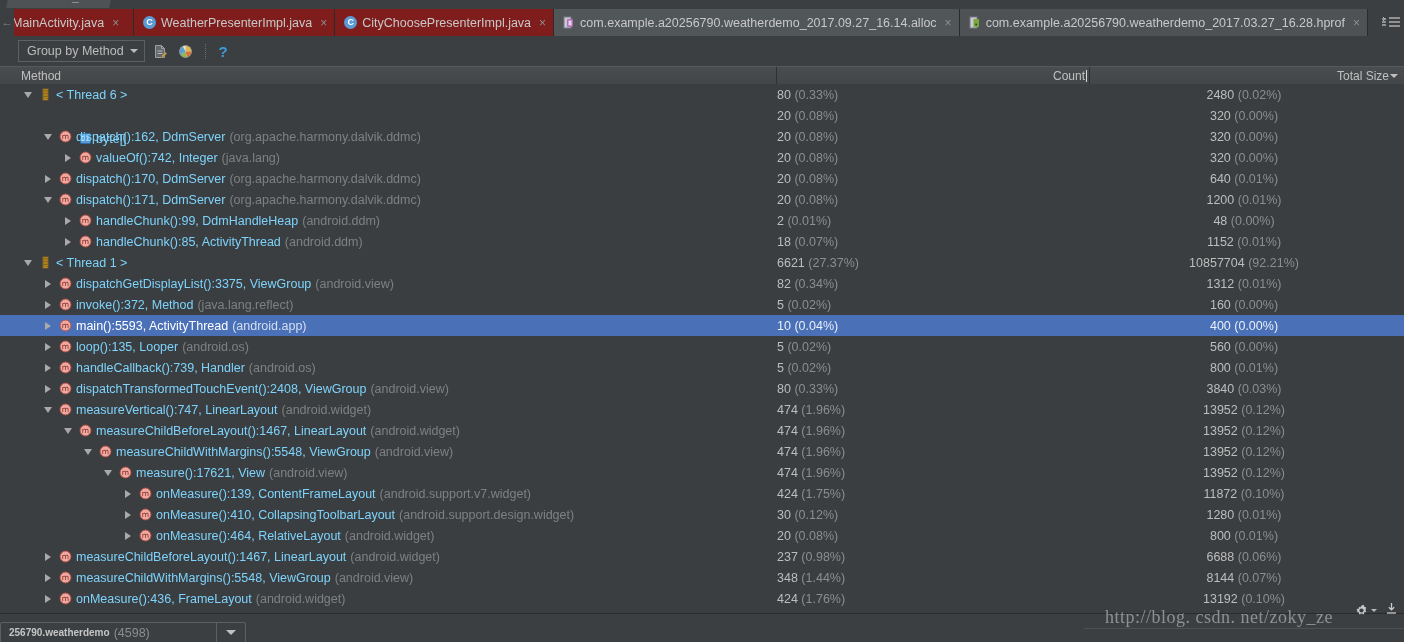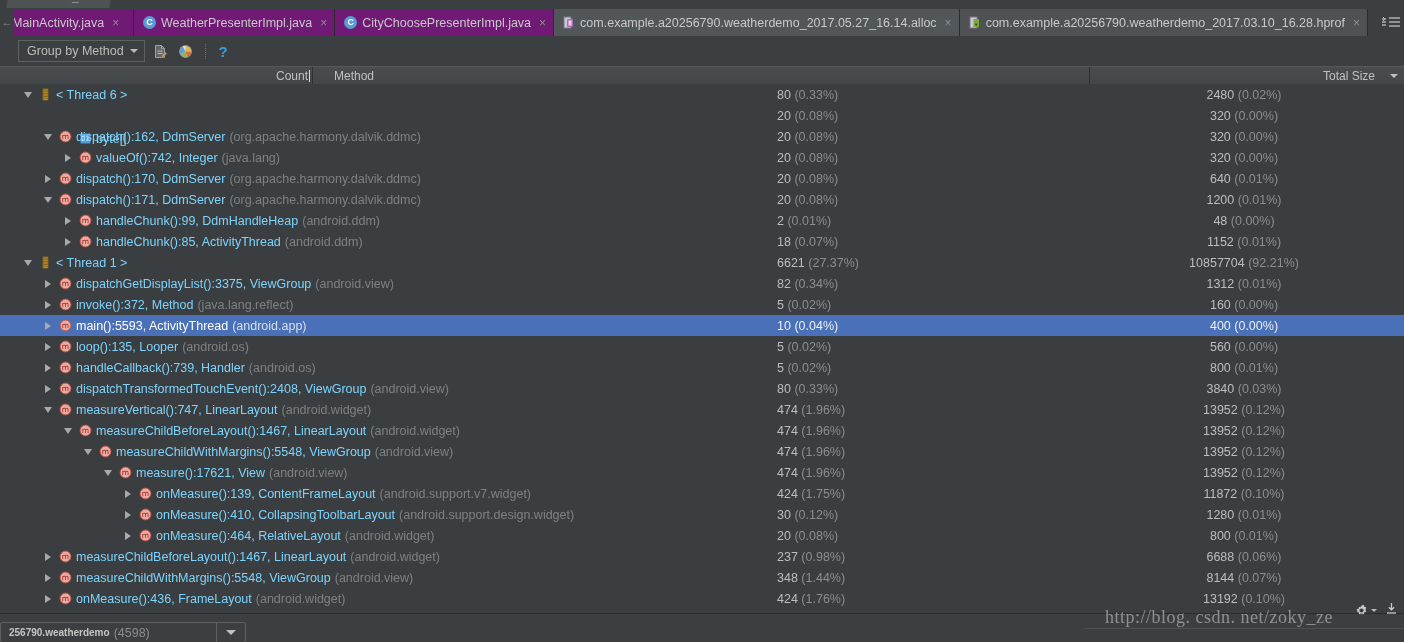--- a/index.html
+++ b/index.html
@@ -18,21 +18,21 @@
     border-top-left-radius:2px;border-top-right-radius:2px;
     transform:skewX(-12deg);white-space:nowrap;}
   .ghost-tab span{display:inline-block;transform:skewX(12deg);}
 
   
   .tabbar{position:absolute;left:0;top:8px;width:1404px;height:28px;background:#3c3f41;
     border-bottom:1px solid #2b2b2b;display:flex;align-items:flex-end;}
   .tab-scroll-arrow{width:14px;height:28px;display:flex;align-items:center;justify-content:center;
     color:#8a8a8a;font-size:11px;flex:none;}
   .tab{height:27px;display:flex;align-items:center;gap:5px;padding:0 7px 0 9px;
-    background:#701a75;color:#c8c8c8;white-space:nowrap;font-size:12.5px;
+    background:#7f1d1d;color:#c8c8c8;white-space:nowrap;font-size:12.5px;
     border-right:1px solid #2b2b2b;position:relative;flex:none;}
   .tab.active{background:#515658;}
   .tab.plain{background:#4e5254;}
   .tab .tlabel{overflow:hidden;text-overflow:clip;}
   .tab .tclose{color:#8e8e8e;font-size:12px;margin-left:3px;line-height:1;}
   .tab-first{margin-left:0;padding-left:4px;}
   .icon-class{width:13px;height:13px;border-radius:50%;flex:none;
     background:#5b9bd5;color:#ffffff;font-size:9px;font-weight:bold;
     display:flex;align-items:center;justify-content:center;line-height:1;}
   .icon-alloc{width:12px;height:13px;flex:none;display:block;}
@@ -53,21 +53,21 @@
 
   
   .tablewrap{position:absolute;left:0;top:66px;width:1404px;height:547px;background:#3b3e40;}
   .thead{position:absolute;left:0;top:0;width:1404px;height:17px;
     background:linear-gradient(#4a4d4f,#434648);
     border-bottom:1px solid #2e3133;border-top:1px solid #55595b;
     display:flex;align-items:center;font-size:12px;color:#c0c0c0;}
   .th{height:17px;display:flex;align-items:center;box-sizing:border-box;}
   .th-method{width:777px;padding-left:21px;border-right:1px solid #2e3133;}
   .th-count{width:313px;justify-content:flex-end;padding-right:2px;border-right:1px solid #2e3133;}
-  .th-size{width:314px;justify-content:flex-end;padding-right:6px;gap:15px;}
+  .th-size{width:314px;justify-content:flex-end;padding-right:6px;gap:1px;}
   .th-size .sortcaret{width:0;height:0;border-left:4px solid transparent;border-right:4px solid transparent;
     border-top:4px solid #c0c0c0;}
   .th-cursor{width:1px;height:12px;background:#d8d8d8;margin-left:1px;}
 
   .tbody{position:absolute;left:0;top:18px;width:1404px;height:529px;overflow:hidden;background:#3b3e40;}
   .row{height:21px;display:flex;align-items:center;position:relative;width:1404px;box-sizing:border-box;}
   .row.sel{background:#4a70b8;}
   .cell-method{width:777px;display:flex;align-items:center;box-sizing:border-box;overflow:hidden;white-space:nowrap;}
   .cell-count{width:313px;padding-right:2px;box-sizing:border-box;white-space:nowrap;}
   .cell-size{width:314px;text-align:center;padding-right:6px;box-sizing:border-box;white-space:nowrap;}
@@ -142,31 +142,31 @@
       <span class="tlabel">CityChoosePresenterImpl.java</span>
       <span class="tclose">×</span>
     </div>
 
     <div class="tab active">
       <svg class="icon-alloc" viewBox="0 0 12 13">
         <rect x="1" y="1" width="7" height="11" fill="#c9c9d4" stroke="#7a7a85"></rect>
         <rect x="4" y="3" width="6" height="8" rx="1" fill="#b06ab8"></rect>
         <rect x="5.5" y="4.5" width="3" height="5" fill="#e8d5ea"></rect>
       </svg>
-      <span class="tlabel">com.example.a20256790.weatherdemo_2017.05.27_16.14.alloc</span>
+      <span class="tlabel">com.example.a20256790.weatherdemo_2017.09.27_16.14.alloc</span>
       <span class="tclose">×</span>
     </div>
 
     <div class="tab plain">
       <svg class="icon-alloc" viewBox="0 0 12 13">
         <rect x="1" y="1" width="7" height="11" fill="#c9c9d4" stroke="#7a7a85"></rect>
         <rect x="4.5" y="3" width="5.5" height="8" fill="#7aa83c"></rect>
         <path d="M7.2 4.5v3.2h1.4L7.2 9.8 5.8 7.7h1.4z" fill="#2f3b18"></path>
       </svg>
-      <span class="tlabel">com.example.a20256790.weatherdemo_2017.03.10_16.28.hprof</span>
+      <span class="tlabel">com.example.a20256790.weatherdemo_2017.03.27_16.28.hprof</span>
       <span class="tclose">×</span>
     </div>
 
     <div class="tabbar-right">
       <svg class="lines" width="20" height="12" viewBox="0 0 20 12">
         <path d="M1 3h4M1 6h4M1 9h4" stroke="#aeaeae" stroke-width="1.4"></path>
         <path d="M2 1l2 2-2 2" fill="none" stroke="#aeaeae" stroke-width="1"></path>
         <path d="M8 2h11M8 6h11M8 10h11" stroke="#aeaeae" stroke-width="1.4"></path>
       </svg>
     </div>
@@ -201,26 +201,26 @@
 
   <div class="lgutter">
     <div class="track"></div>
     <div class="mk1"></div>
     <div class="mk2"></div>
   </div>
   <div class="tbl-left-border"></div>
 
   <div class="tablewrap">
     <div class="thead">
+      <div class="th th-method">
+        <span>Method</span>
+      </div>
       <div class="th th-count">
         <span>Count</span>
         <span class="th-cursor"></span>
-      </div>
-      <div class="th th-method">
-        <span>Method</span>
       </div>
       <div class="th th-size">
         <span>Total Size</span>
         <span class="sortcaret"></span>
       </div>
     </div>
     <div class="tbody" id="tbody">
         <div class="row">
           <div class="cell-method" style="padding-left: 21px;">
             <span class="twisty down">

